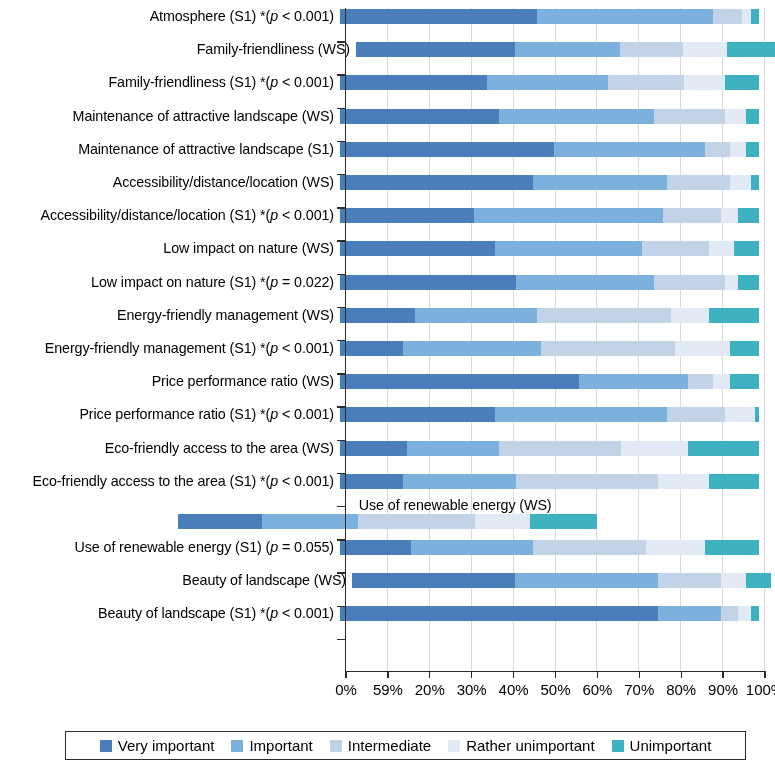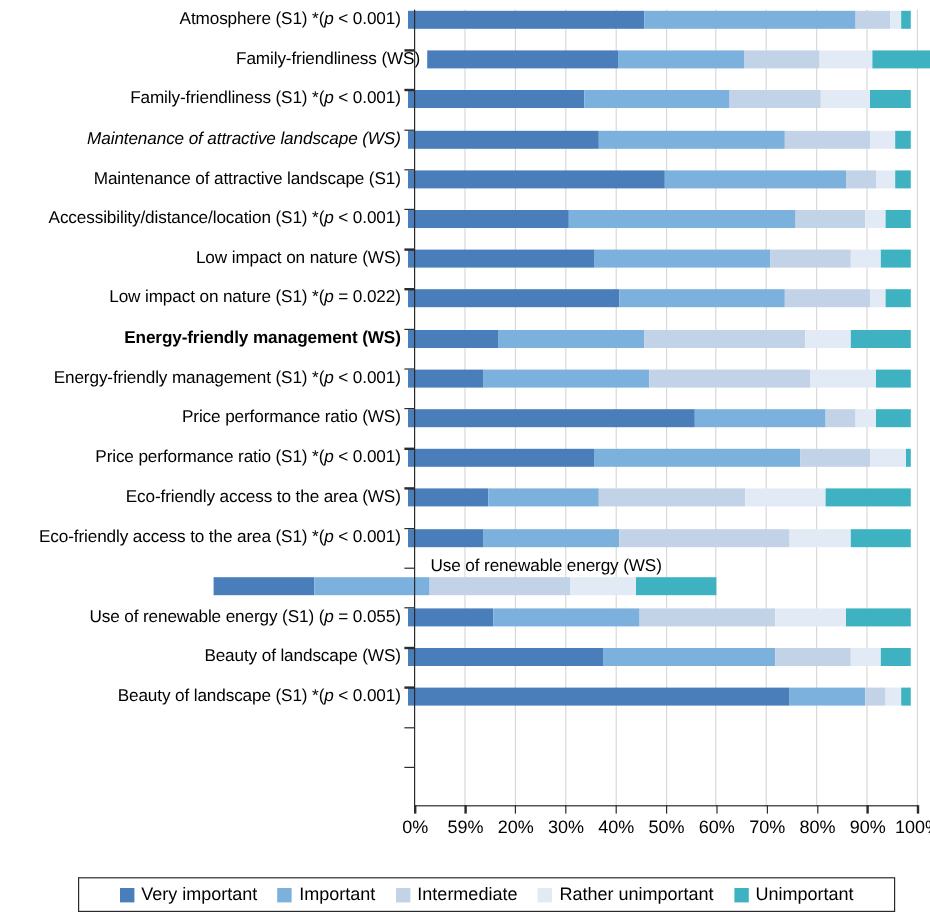--- a/index.html
+++ b/index.html
@@ -145,21 +145,21 @@
         <div class="row-bar-wrap" style="height: 33.2px;">
           <div class="bar">
             <div class="seg" title="Very important: 35%" style="width: 146.65px; background: rgb(74, 126, 187);"></div>
             <div class="seg" title="Important: 29%" style="width: 121.51px; background: rgb(124, 176, 221);"></div>
             <div class="seg" title="Intermediate: 18%" style="width: 75.42px; background: rgb(194, 211, 232);"></div>
             <div class="seg" title="Rather unimportant: 10%" style="width: 41.9px; background: rgb(226, 235, 245);"></div>
             <div class="seg" title="Unimportant: 8%" style="width: 33.52px; background: rgb(63, 178, 194);"></div>
           </div>
         </div>
       </div>
-      <div class="row" style="height: 33.2px; font-style: italic;">
+      <div class="row" style="height: 33.2px;">
         <div class="row-label">Maintenance of attractive landscape (WS)</div>
         <div class="row-bar-wrap" style="height: 33.2px;">
           <div class="bar">
             <div class="seg" title="Very important: 38%" style="width: 159.22px; background: rgb(74, 126, 187);"></div>
             <div class="seg" title="Important: 37%" style="width: 155.03px; background: rgb(124, 176, 221);"></div>
             <div class="seg" title="Intermediate: 17%" style="width: 71.23px; background: rgb(194, 211, 232);"></div>
             <div class="seg" title="Rather unimportant: 5%" style="width: 20.95px; background: rgb(226, 235, 245);"></div>
             <div class="seg" title="Unimportant: 3%" style="width: 12.57px; background: rgb(63, 178, 194);"></div>
           </div>
         </div>
@@ -170,20 +170,32 @@
           <div class="bar">
             <div class="seg" title="Very important: 51%" style="width: 213.69px; background: rgb(74, 126, 187);"></div>
             <div class="seg" title="Important: 36%" style="width: 150.84px; background: rgb(124, 176, 221);"></div>
             <div class="seg" title="Intermediate: 6%" style="width: 25.14px; background: rgb(194, 211, 232);"></div>
             <div class="seg" title="Rather unimportant: 4%" style="width: 16.76px; background: rgb(226, 235, 245);"></div>
             <div class="seg" title="Unimportant: 3%" style="width: 12.57px; background: rgb(63, 178, 194);"></div>
           </div>
         </div>
       </div>
       <div class="row" style="height: 33.2px;">
+        <div class="row-label">Accessibility/distance/location (WS)</div>
+        <div class="row-bar-wrap" style="height: 33.2px;">
+          <div class="bar">
+            <div class="seg" title="Very important: 46%" style="width: 192.74px; background: rgb(74, 126, 187);"></div>
+            <div class="seg" title="Important: 32%" style="width: 134.08px; background: rgb(124, 176, 221);"></div>
+            <div class="seg" title="Intermediate: 15%" style="width: 62.85px; background: rgb(194, 211, 232);"></div>
+            <div class="seg" title="Rather unimportant: 5%" style="width: 20.95px; background: rgb(226, 235, 245);"></div>
+            <div class="seg" title="Unimportant: 2%" style="width: 8.38px; background: rgb(63, 178, 194);"></div>
+          </div>
+        </div>
+      </div>
+      <div class="row" style="height: 33.2px;">
         <div class="row-label">Accessibility/distance/location (S1) *(<span class="it">p</span> &lt; 0.001)</div>
         <div class="row-bar-wrap" style="height: 33.2px;">
           <div class="bar">
             <div class="seg" title="Very important: 32%" style="width: 134.08px; background: rgb(74, 126, 187);"></div>
             <div class="seg" title="Important: 45%" style="width: 188.55px; background: rgb(124, 176, 221);"></div>
             <div class="seg" title="Intermediate: 14%" style="width: 58.66px; background: rgb(194, 211, 232);"></div>
             <div class="seg" title="Rather unimportant: 4%" style="width: 16.76px; background: rgb(226, 235, 245);"></div>
             <div class="seg" title="Unimportant: 5%" style="width: 20.95px; background: rgb(63, 178, 194);"></div>
           </div>
         </div>
@@ -205,21 +217,21 @@
         <div class="row-bar-wrap" style="height: 33.2px;">
           <div class="bar">
             <div class="seg" title="Very important: 42%" style="width: 175.98px; background: rgb(74, 126, 187);"></div>
             <div class="seg" title="Important: 33%" style="width: 138.27px; background: rgb(124, 176, 221);"></div>
             <div class="seg" title="Intermediate: 17%" style="width: 71.23px; background: rgb(194, 211, 232);"></div>
             <div class="seg" title="Rather unimportant: 3%" style="width: 12.57px; background: rgb(226, 235, 245);"></div>
             <div class="seg" title="Unimportant: 5%" style="width: 20.95px; background: rgb(63, 178, 194);"></div>
           </div>
         </div>
       </div>
-      <div class="row" style="height: 33.2px; font-weight: bold;">
+      <div class="row" style="height: 33.2px;">
         <div class="row-label">Energy-friendly management (WS)</div>
         <div class="row-bar-wrap" style="height: 33.2px;">
           <div class="bar">
             <div class="seg" title="Very important: 18%" style="width: 75.42px; background: rgb(74, 126, 187);"></div>
             <div class="seg" title="Important: 29%" style="width: 121.51px; background: rgb(124, 176, 221);"></div>
             <div class="seg" title="Intermediate: 32%" style="width: 134.08px; background: rgb(194, 211, 232);"></div>
             <div class="seg" title="Rather unimportant: 9%" style="width: 37.71px; background: rgb(226, 235, 245);"></div>
             <div class="seg" title="Unimportant: 12%" style="width: 50.28px; background: rgb(63, 178, 194);"></div>
           </div>
         </div>
@@ -301,21 +313,21 @@
         <div class="row-bar-wrap" style="height: 33.2px;">
           <div class="bar">
             <div class="seg" title="Very important: 17%" style="width: 71.23px; background: rgb(74, 126, 187);"></div>
             <div class="seg" title="Important: 29%" style="width: 121.51px; background: rgb(124, 176, 221);"></div>
             <div class="seg" title="Intermediate: 27%" style="width: 113.13px; background: rgb(194, 211, 232);"></div>
             <div class="seg" title="Rather unimportant: 14%" style="width: 58.66px; background: rgb(226, 235, 245);"></div>
             <div class="seg" title="Unimportant: 13%" style="width: 54.47px; background: rgb(63, 178, 194);"></div>
           </div>
         </div>
       </div>
-      <div class="row" style="height: 33.2px;">
+      <div class="row" style="height: 33.2px; padding-left: 12px;">
         <div class="row-label">Beauty of landscape (WS)</div>
         <div class="row-bar-wrap" style="height: 33.2px;">
           <div class="bar">
             <div class="seg" title="Very important: 39%" style="width: 163.41px; background: rgb(74, 126, 187);"></div>
             <div class="seg" title="Important: 34%" style="width: 142.46px; background: rgb(124, 176, 221);"></div>
             <div class="seg" title="Intermediate: 15%" style="width: 62.85px; background: rgb(194, 211, 232);"></div>
             <div class="seg" title="Rather unimportant: 6%" style="width: 25.14px; background: rgb(226, 235, 245);"></div>
             <div class="seg" title="Unimportant: 6%" style="width: 25.14px; background: rgb(63, 178, 194);"></div>
           </div>
         </div>

